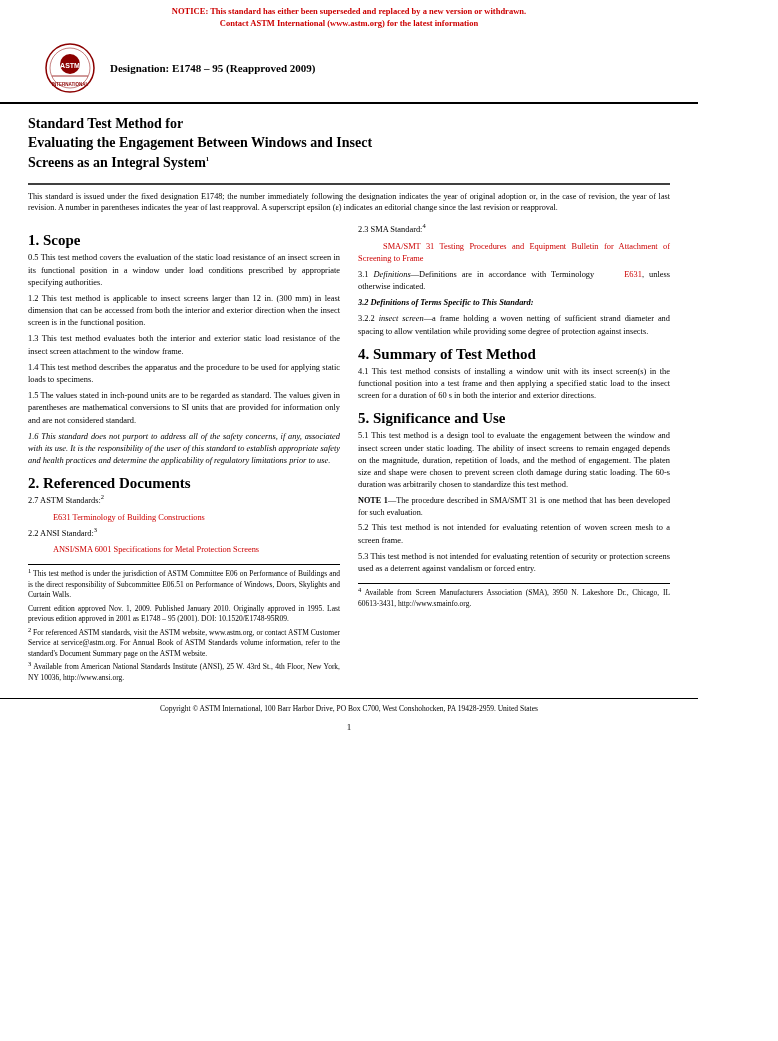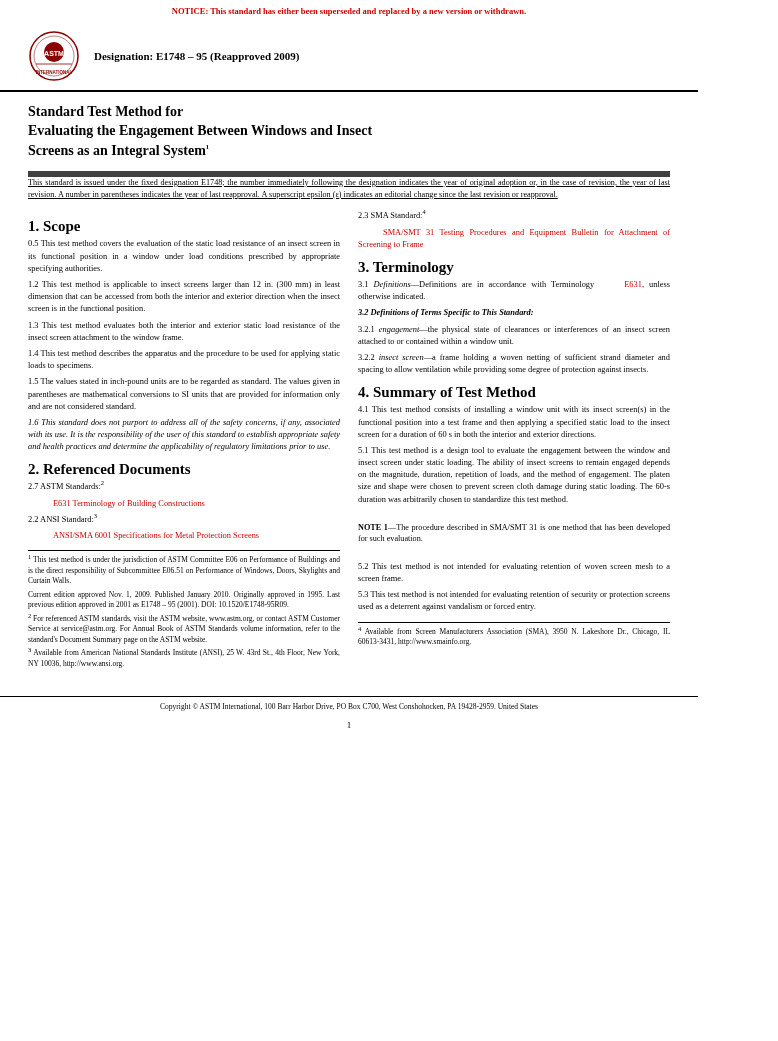--- a/index.html
+++ b/index.html
@@ -26,21 +26,21 @@
     }
     .notice-bar p {
       font-size: 8.5px;
       color: #c00;
       font-weight: bold;
       line-height: 1.4;
     }
     .header {
       display: flex;
       align-items: center;
-      padding: 8px 28px 8px 28px;
+      padding: 8px 28px 8px 44px;
       border-bottom: 2px solid #000;
     }
     .logo {
       width: 52px;
       height: 52px;
       margin-right: 14px;
       flex-shrink: 0;
     }
     .designation {
       font-size: 11px;
@@ -56,22 +56,22 @@
     .doc-title h1 {
       font-size: 14px;
       font-weight: bold;
       line-height: 1.4;
     }
     .intro-text {
       font-size: 8.2px;
       line-height: 1.45;
       text-align: justify;
       margin-bottom: 10px;
-      border-top: 6px solid #404040;
-      text-decoration: underline;
+      border-top: 2px solid #404040;
+      padding-top: 6px;
     }
     .two-col {
       display: grid;
       grid-template-columns: 1fr 1fr;
       gap: 0 18px;
     }
     .col-left {}
     .col-right {}
     .section-title {
       font-size: 15px;
@@ -109,44 +109,45 @@
     .superscript {
       font-size: 6.5px;
       vertical-align: super;
       line-height: 0;
     }
     .footer {
       text-align: center;
       font-size: 7.5px;
       border-top: 1px solid #000;
       padding: 5px 28px;
-      margin-top: 14px;
+      margin-top: 2px;
     }
     .page-num {
       text-align: center;
       font-size: 9px;
       margin-top: 4px;
     }
     .note-box {
       border: none;
-      margin: 16px 0;
+      margin: 4px 0;
     }
     .note-text {
       font-size: 8.2px;
       line-height: 1.4;
       text-align: justify;
     }
   </style>
 </head>
 <body>
 
 <div class="page">
 
   <div class="notice-bar">
     <p>NOTICE: This standard has either been superseded and replaced by a new version or withdrawn.</p>
+    <p>Contact ASTM International (www.astm.org) for the latest information</p>
   </div>
 
   <div class="header">
     <div class="logo">
       <svg viewBox="0 0 52 52" width="52" height="52">
 
         <circle cx="26" cy="26" r="24" fill="none" stroke="#8B0000" stroke-width="1.5"></circle>
 
         <circle cx="26" cy="26" r="20" fill="none" stroke="#8B0000" stroke-width="0.5"></circle>
 
@@ -233,45 +234,42 @@
             <p>
               <span>2.3 SMA Standard:</span><span class="superscript">4</span>
             </p>
             <p>
               <span class="link-red">SMA/SMT 31 Testing Procedures and Equipment Bulletin for Attachment of Screening to Frame</span>
             </p>
           </div>
         </div>
 
         <div>
-          <div class="section-title">3. Terminology</div>
           <div class="section-body">
             <p>
               3.1 <span class="italic">Definitions</span>—Definitions are in accordance with Terminology <span class="link-red">E631</span>, unless otherwise indicated.
             </p>
             <p>
               <span class="italic bold">3.2 Definitions of Terms Specific to This Standard:</span>
             </p>
             <p>
-              <span>3.2.1</span> <span class="italic">engagement</span><span>—the physical state of clearances or interferences of an insect screen attached to or contained within a window unit.</span>
-            </p>
-            <p>
               <span>3.2.2</span> <span class="italic">insect screen</span><span>—a frame holding a woven netting of sufficient strand diameter and spacing to allow ventilation while providing some degree of protection against insects.</span>
             </p>
           </div>
         </div>
 
         <div>
           <div class="section-title">4. Summary of Test Method</div>
           <div class="section-body">
             <p>4.1 This test method consists of installing a window unit with its insect screen(s) in the functional position into a test frame and then applying a specified static load to the insect screen for a duration of 60 s in both the interior and exterior directions.</p>
           </div>
         </div>
 
         <div>
+          <div class="section-title">5. Significance and Use</div>
           <div class="section-body">
             <p>5.1 This test method is a design tool to evaluate the engagement between the window and insect screen under static loading. The ability of insect screens to remain engaged depends on the magnitude, duration, repetition of loads, and the method of engagement. The platen size and shape were chosen to prevent screen cloth damage during static loading. The 60-s duration was arbitrarily chosen to standardize this test method.</p>
             <div class="note-box">
               <p class="note-text">
                 <span class="bold">NOTE 1</span><span>—The procedure described in SMA/SMT 31 is one method that has been developed for such evaluation.</span>
               </p>
             </div>
             <p>5.2 This test method is not intended for evaluating retention of woven screen mesh to a screen frame.</p>
             <p>5.3 This test method is not intended for evaluating retention of security or protection screens used as a deterrent against vandalism or forced entry.</p>
           </div>

